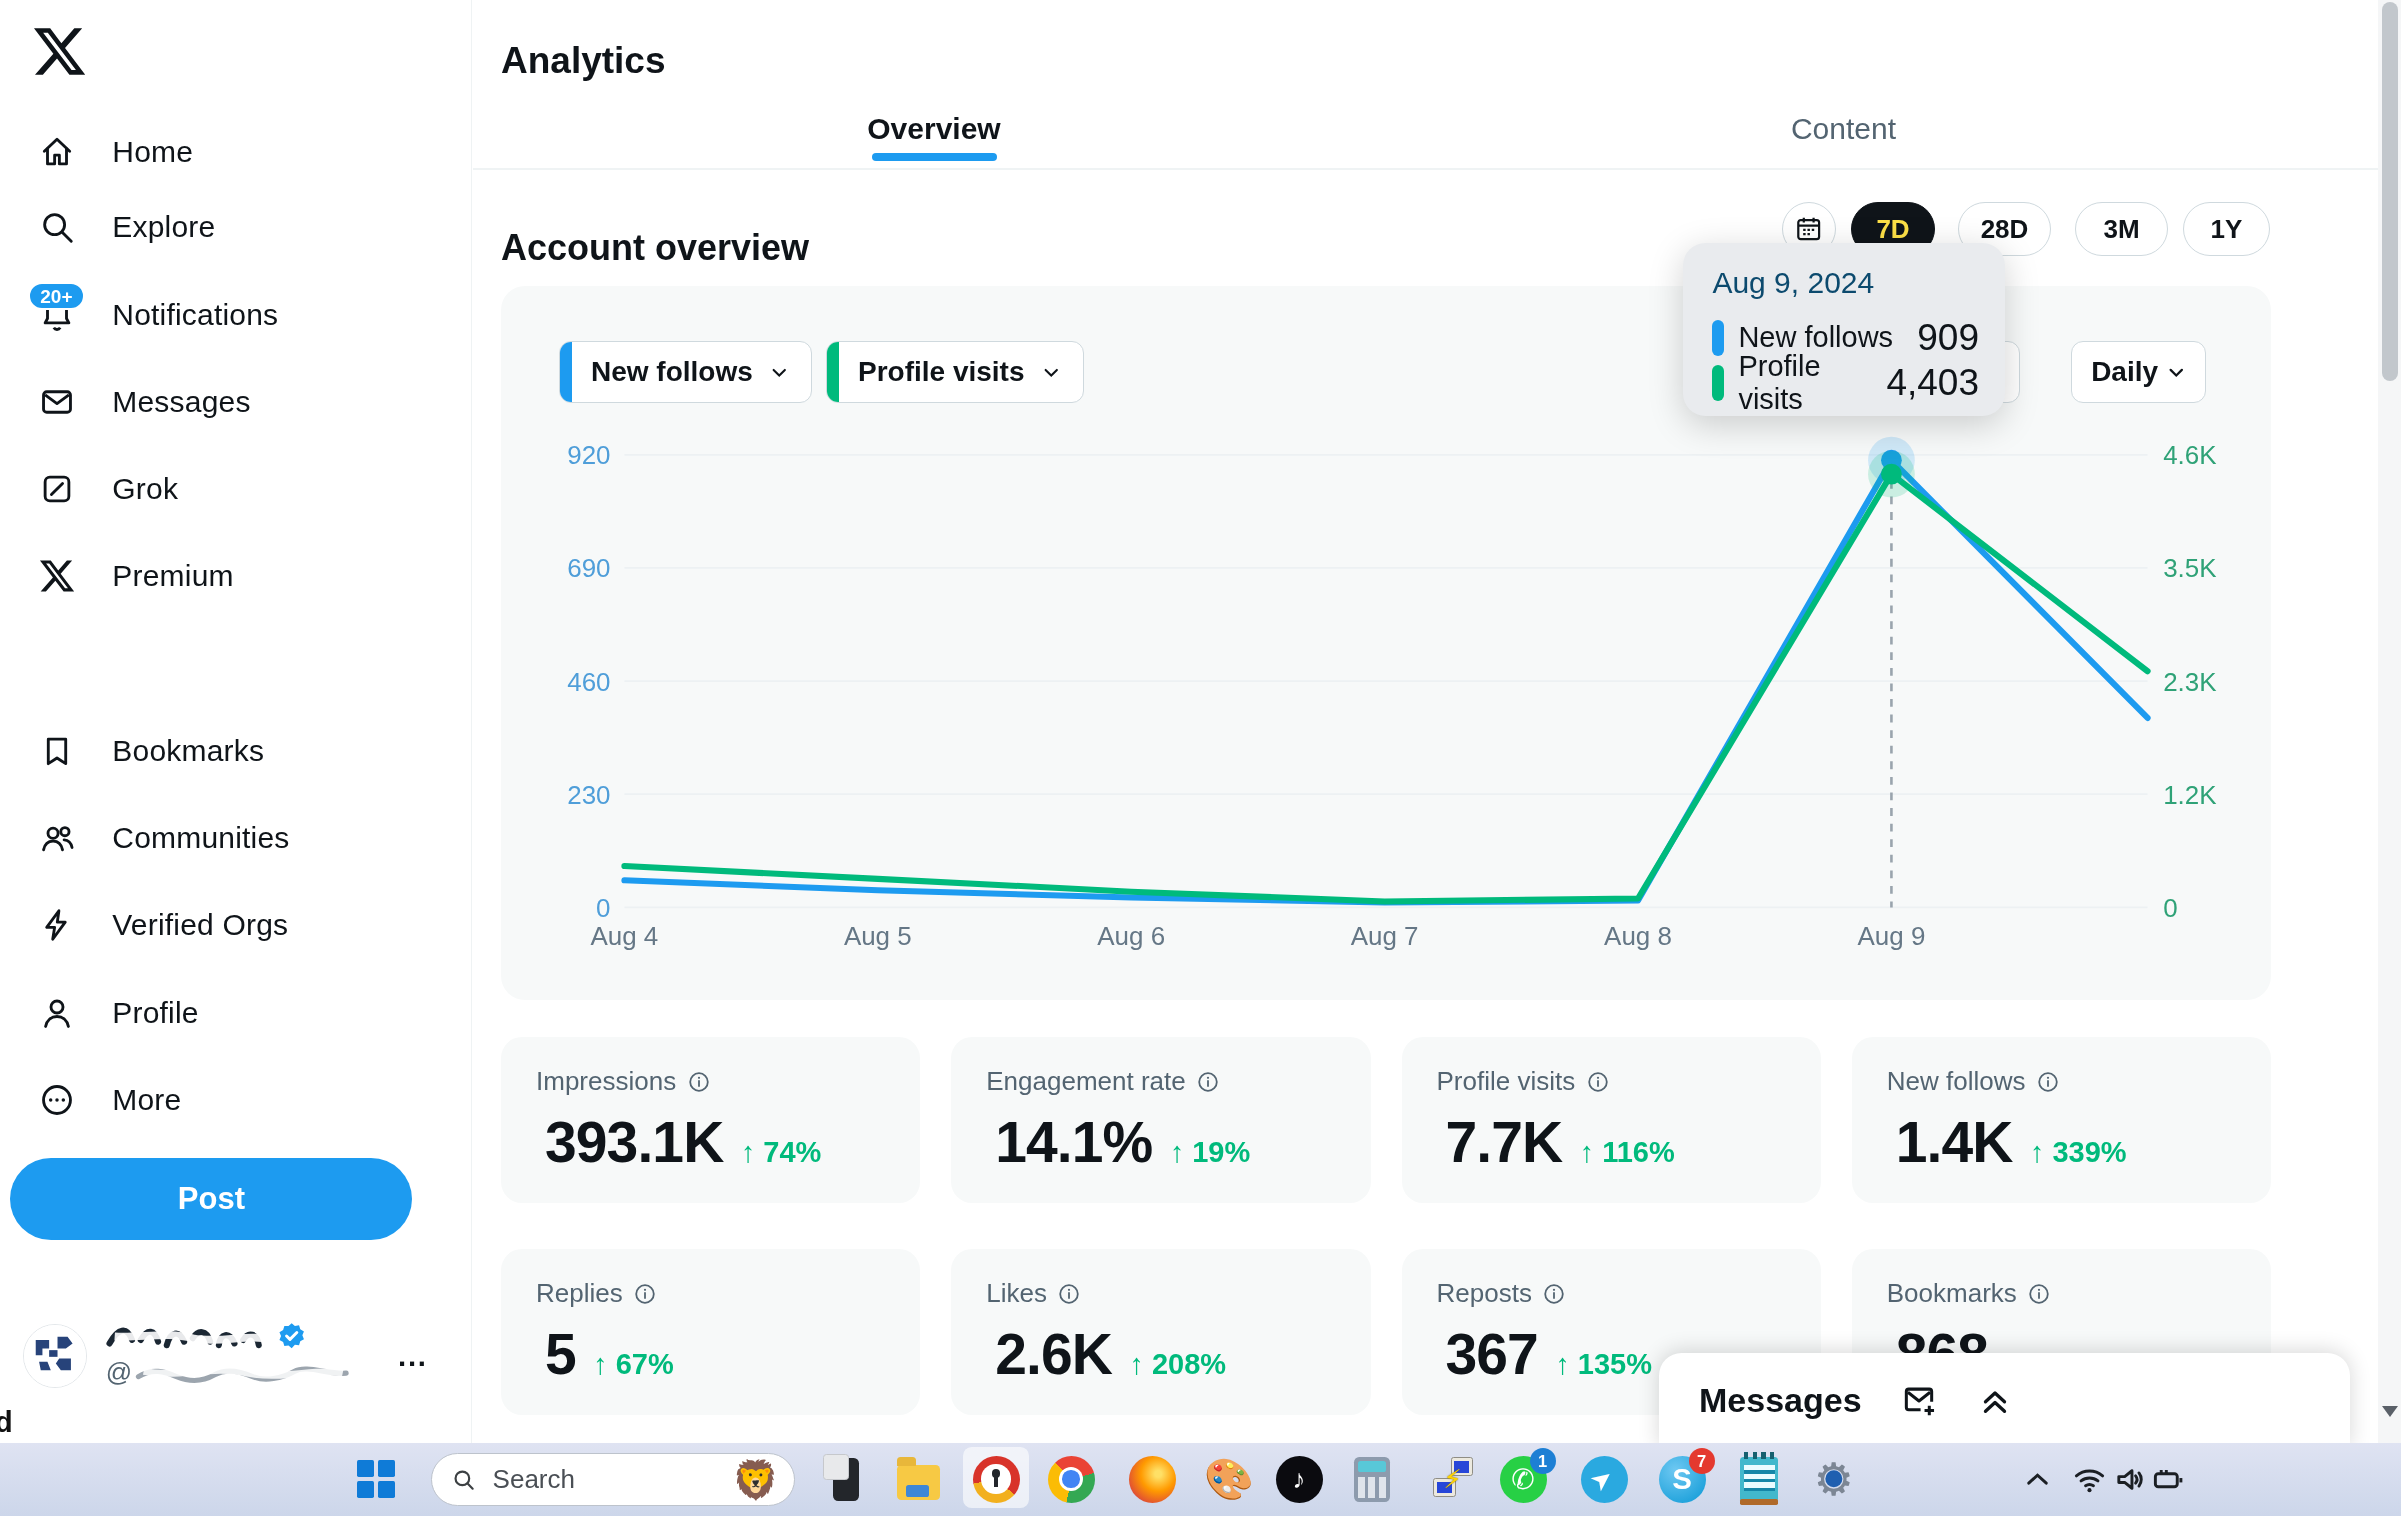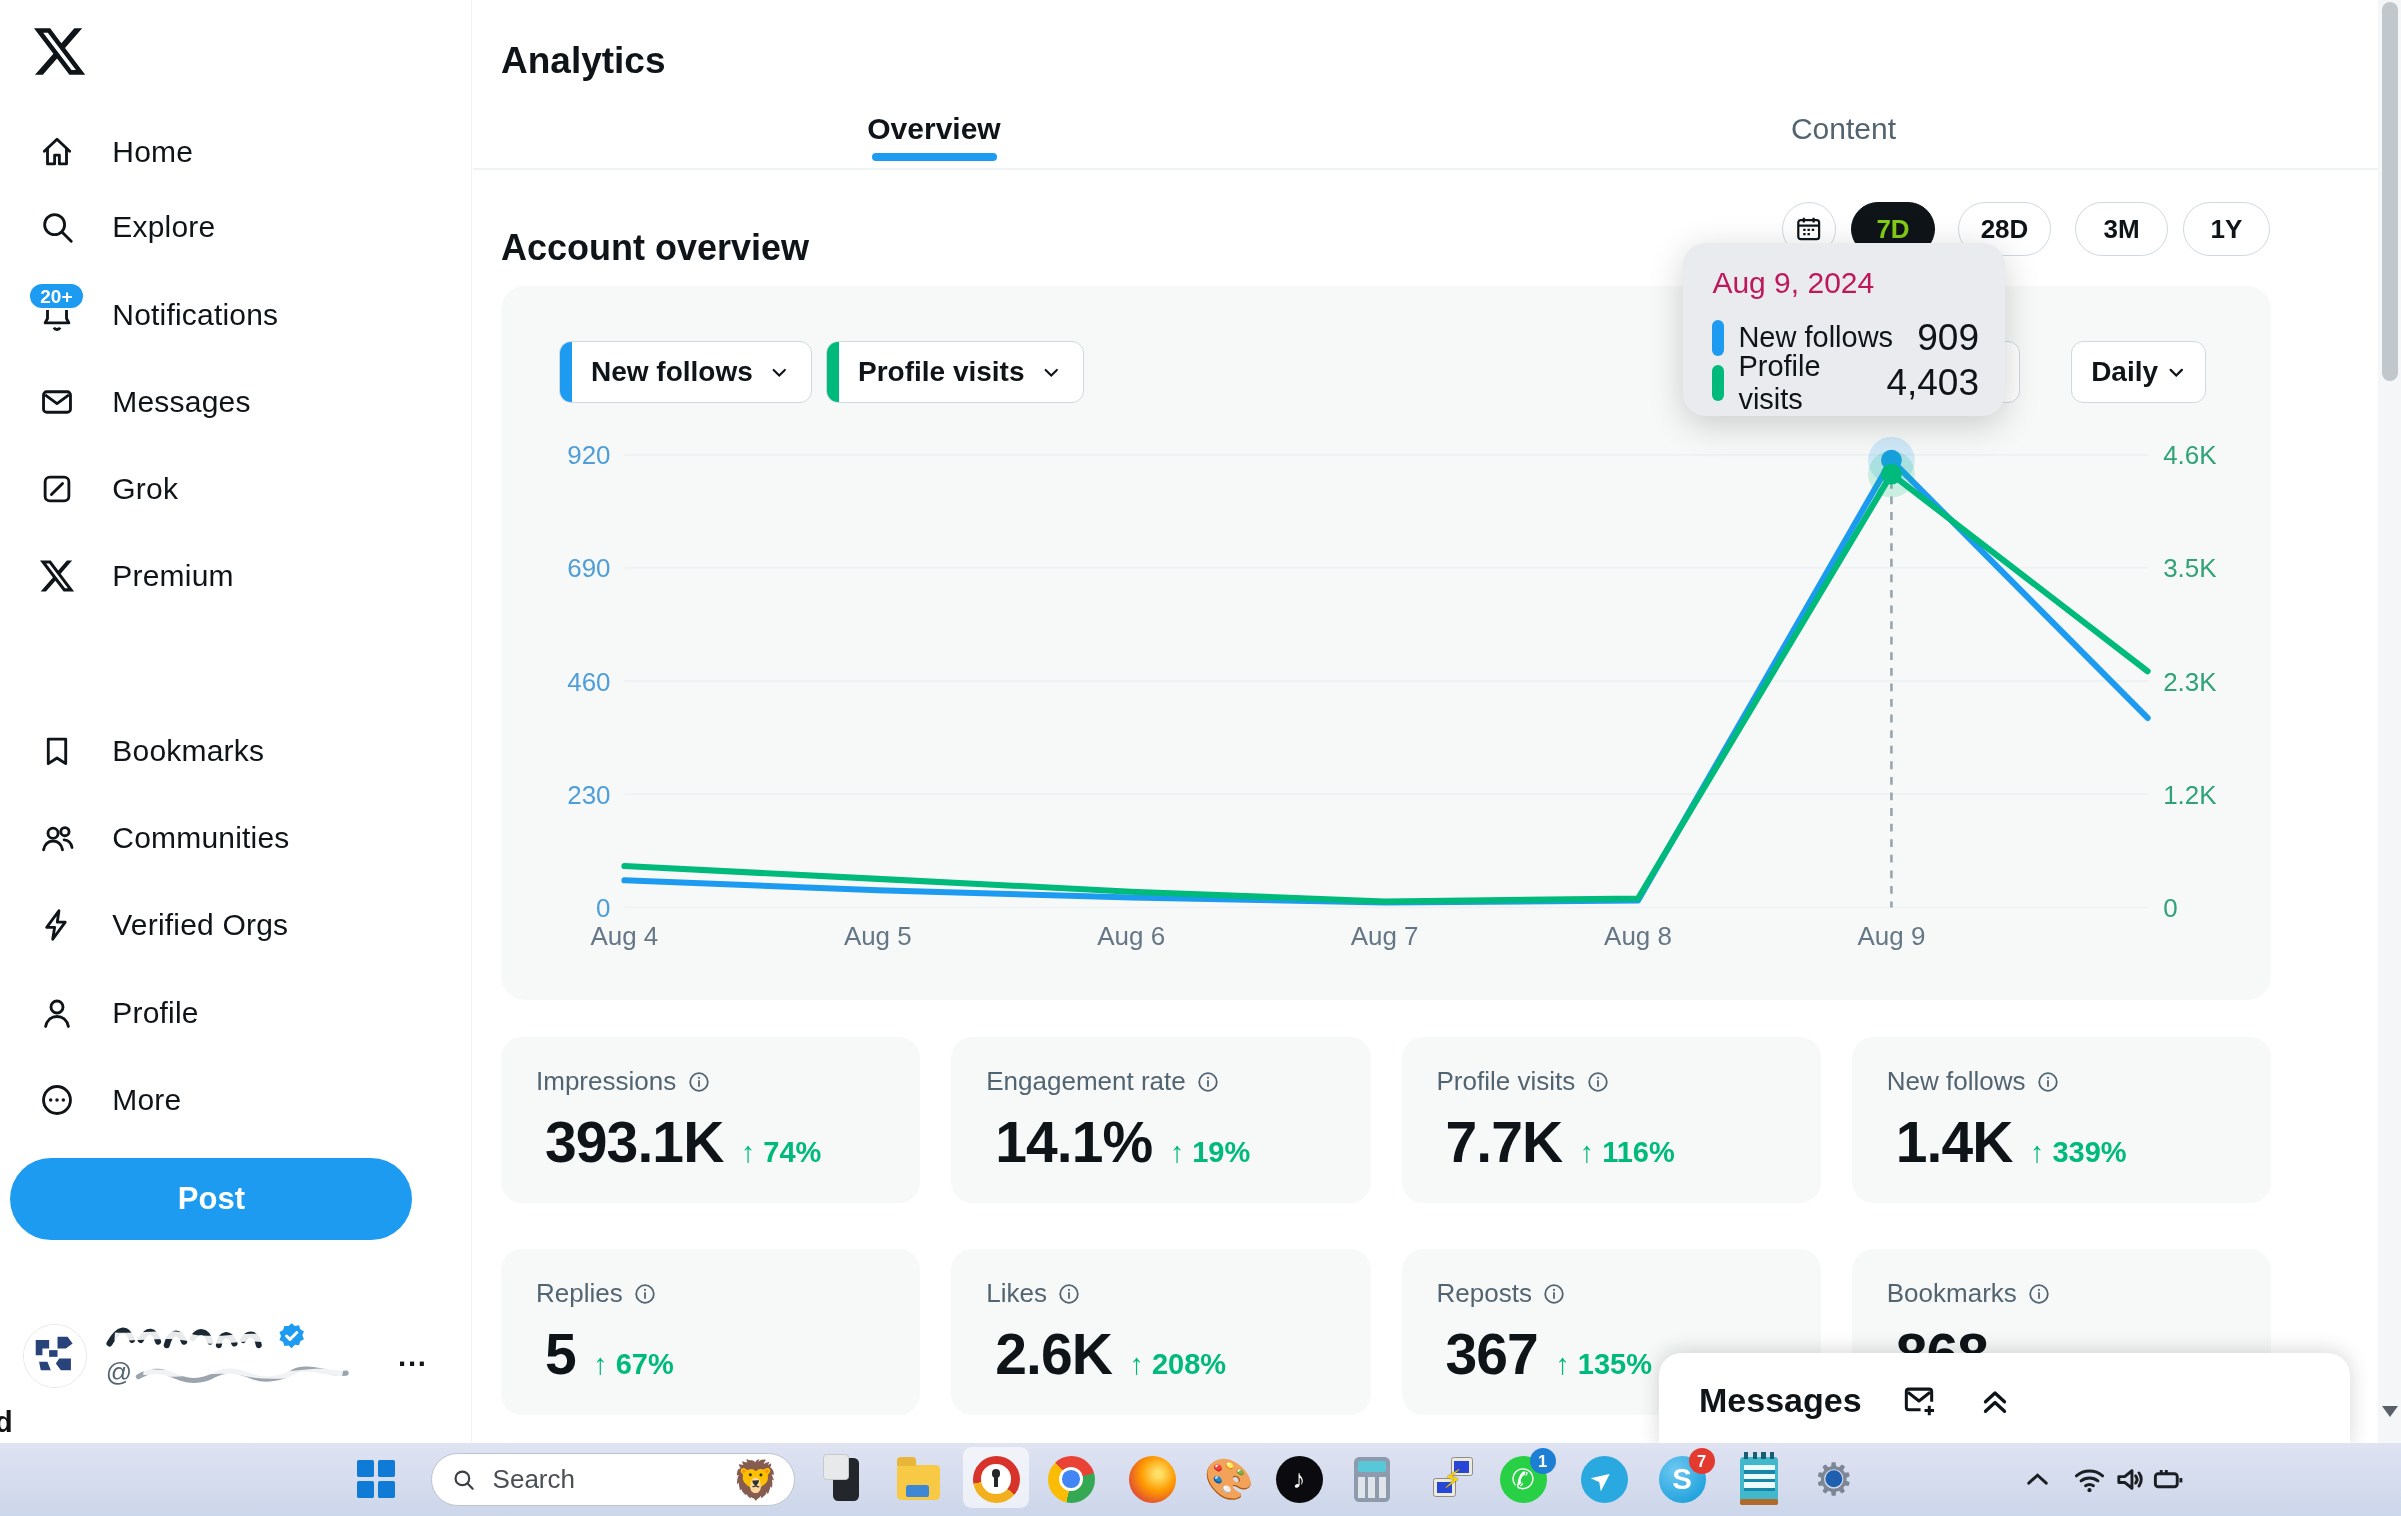--- a/index.html
+++ b/index.html
@@ -33,21 +33,21 @@
   .tab{top:87px;height:83px;display:flex;align-items:center;justify-content:center;cursor:pointer;}
   #tab-overview{left:830px;width:208px;font-size:30px;font-weight:bold;color:#0f1419;}
   #tab-content{left:1748px;width:191px;font-size:30px;color:#536471;}
   #tab-underline{left:872px;top:153px;width:125px;height:7.8px;border-radius:4.3px;background:#1d9bf0;}
   #tabs-border{left:473px;top:168px;width:1905px;height:1.7px;background:#eff3f4;}
 
   
   #section-title{left:501px;top:197px;font-size:36px;font-weight:800;color:#0f1419;}
   .range-pill{top:202px;height:54px;border-radius:28px;display:flex;align-items:center;justify-content:center;
     font-size:26px;font-weight:bold;background:#fff;border:1.7px solid #cfd9de;color:#0f1419;cursor:pointer;}
-  .range-pill.selected{background:#0f1419;color:#84cc16;border-color:#0f1419;}
+  .range-pill.selected{background:#0f1419;color:#fde047;border-color:#0f1419;}
   #cal-btn{left:1782px;top:202px;width:54px;height:54px;border-radius:50%;border:1.7px solid #cfd9de;background:#fff;
     display:flex;align-items:center;justify-content:center;cursor:pointer;}
   #cal-btn svg{width:29.4px;height:29.4px;}
 
   
   #chart-card{left:501px;top:286px;width:1770px;height:714px;background:#f7f9f9;border-radius:24px;}
   .metric-btn{top:55px;height:62px;background:#fff;border:1.7px solid #cfd9de;border-radius:12px;overflow:hidden;
     display:flex;align-items:center;cursor:pointer;}
   .metric-bar{width:12px;align-self:stretch;}
   .metric-label{font-size:28px;font-weight:bold;padding:0 15.6px 0 19px;color:#0f1419;}
@@ -56,21 +56,21 @@
   #metric-2{left:325px;width:258px;}
   #compare-btn{left:1379px;width:641px;max-width:641px;}
   #compare-btn{width:140px;justify-content:flex-end;}
   #daily-btn{left:1570px;width:135px;justify-content:center;}
   #daily-btn .metric-label{font-weight:800;padding-right:7px;}
   #chart-svg{left:0;top:0;width:1770px;height:714px;font-family:"Liberation Sans","DejaVu Sans",sans-serif;}
 
   
   #tooltip{left:1683px;top:243px;width:322px;height:173px;background:#e9ebee;border-radius:22.5px;z-index:30;
     box-shadow:0 8.7px 35px rgba(0,0,0,.18);padding:22.5px 26px 0 29.4px;}
-  #tooltip .tt-date{font-size:30px;color:#be185d;margin-bottom:15.6px;}
+  #tooltip .tt-date{font-size:30px;color:#0c4a6e;margin-bottom:15.6px;}
   .tt-row{display:flex;align-items:center;height:45px;}
   .tt-chip{width:12px;height:36px;border-radius:7px;margin-right:14px;flex:0 0 12px;}
   .tt-label{font-size:29px;color:#0f1419;}
   .tt-value{margin-left:auto;font-size:37px;color:#0f1419;}
 
   
   #cards{left:501px;top:1037px;width:1770px;display:grid;grid-template-columns:repeat(4,1fr);gap:46px 31px;}
   .stat-card{height:166px;background:#f7f9f9;border-radius:21px;padding:29.4px 35px;}
   .stat-label{display:flex;align-items:center;gap:10.4px;font-size:26px;color:#536471;}
   .info-icon{width:24px;height:24px;flex:0 0 24px;color:#536471;}

